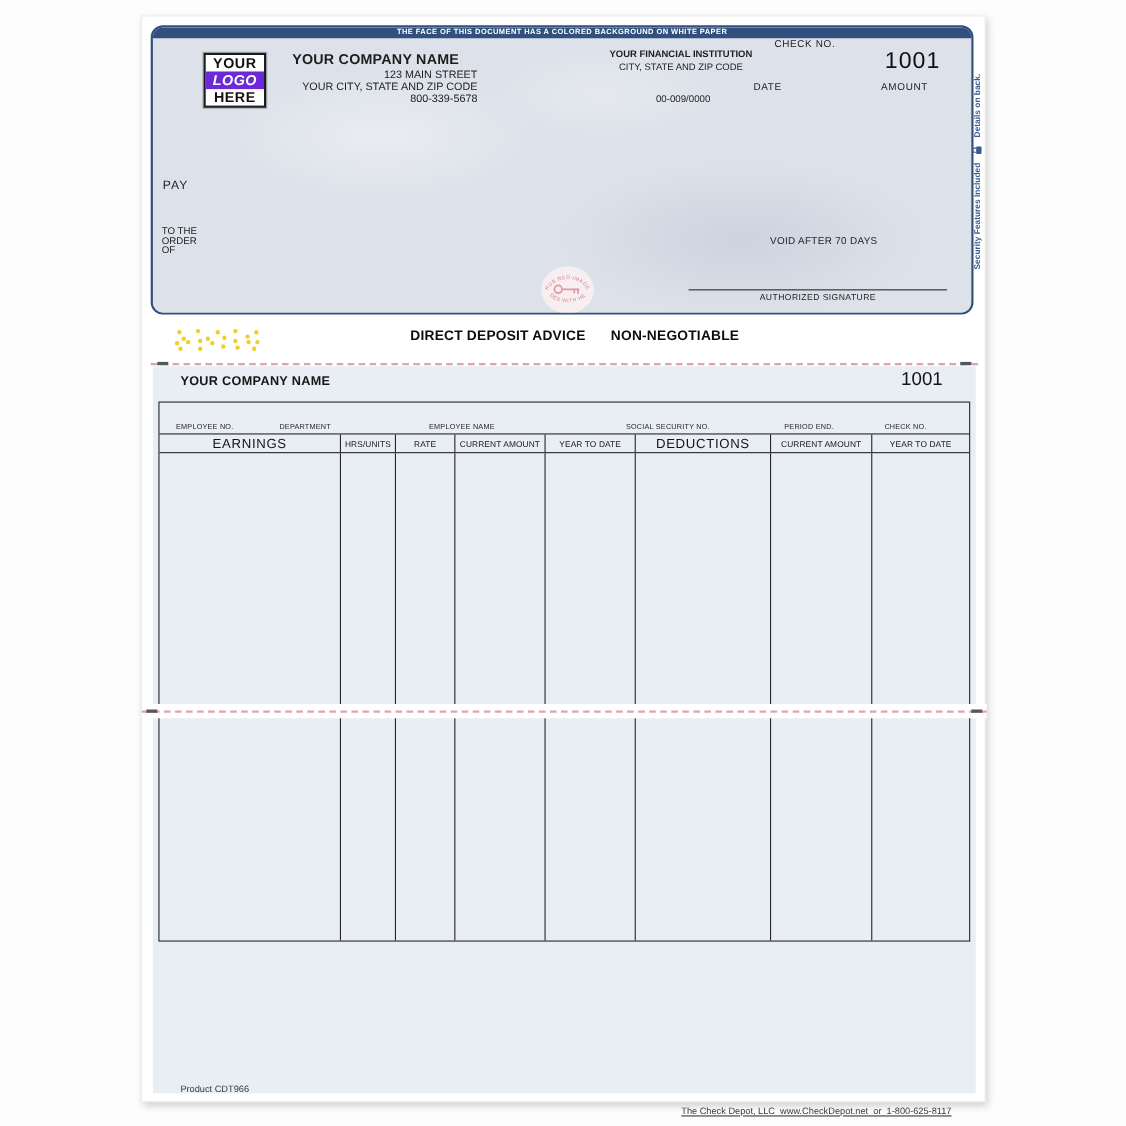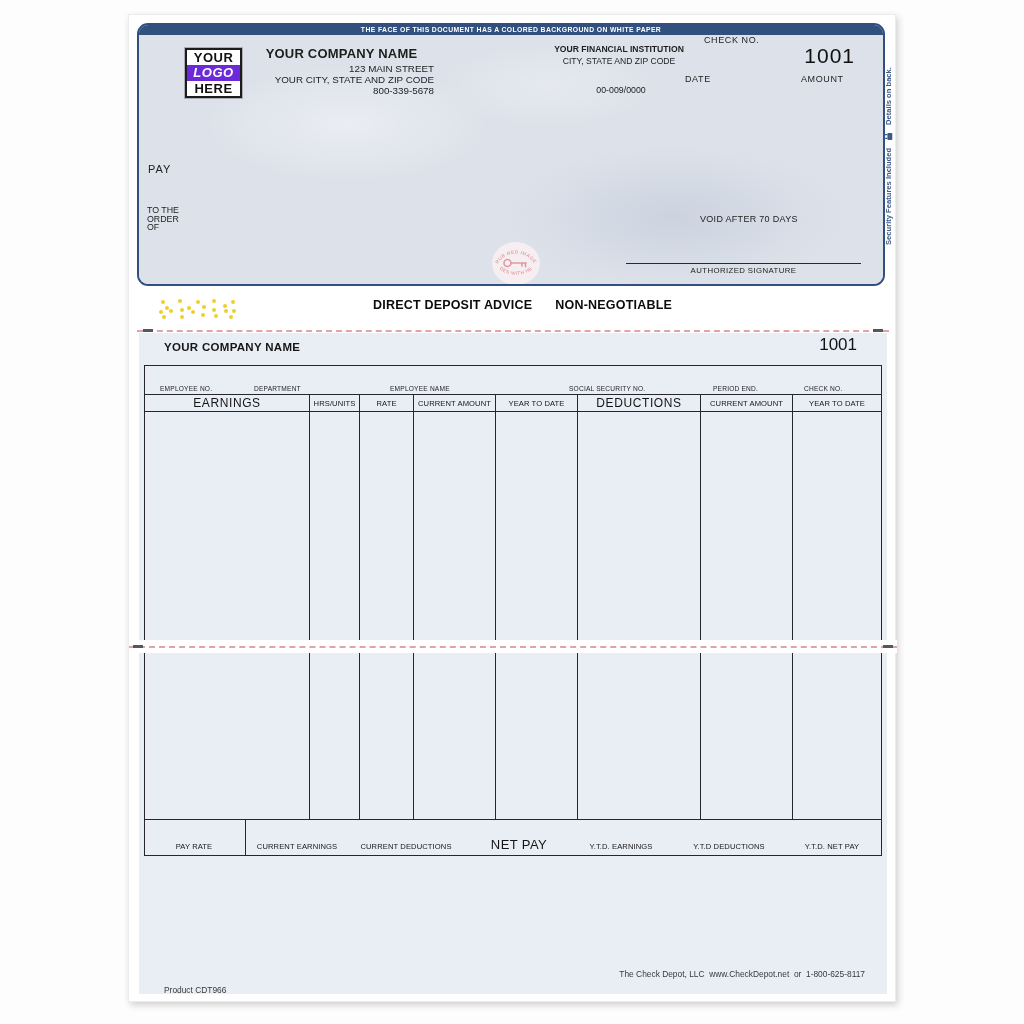--- a/index.html
+++ b/index.html
@@ -90,21 +90,21 @@
   .totals-div { position:absolute; left:100px; top:0; height:100%; border-left:1.6px solid #26262c; }
   .totals-row span { position:absolute; bottom:4px; transform:translateX(-50%); font-size:7.6px;
                      letter-spacing:0.1px; color:#161616; white-space:nowrap; }
   .totals-row .netpay { font-size:13px; letter-spacing:0.4px; bottom:3px; }
 
   .perf-band { position:absolute; left:0; top:625px; width:768px; height:13px; background:#ffffff;
                z-index:5; display:flex; align-items:center; }
   .perf-band .dash { width:100%; border-top:2px dashed #dfa3ac; }
 
   .footer-product { position:absolute; left:25px; top:652px; font-size:8.4px; color:#3a3a3a; }
-  .footer-vendor { position:absolute; right:22px; top:636px; font-size:8.4px; color:#3a3a3a; white-space:pre; }
+  .footer-vendor { position:absolute; right:22px; top:672px; font-size:8.4px; color:#3a3a3a; white-space:pre;text-decoration:underline; }
 </style>
 </head>
 <body>
 
 <div class="stage">
   <div class="page">
 
     <div class="check">
       <div class="check-banner">THE FACE OF THIS DOCUMENT HAS A COLORED BACKGROUND ON WHITE PAPER</div>
       <div class="check-body">
@@ -235,30 +235,20 @@
           <div class="cell c1"></div>
           <div class="cell c2"></div>
           <div class="cell c3"></div>
           <div class="cell c4"></div>
           <div class="cell c5"></div>
           <div class="cell c6"></div>
           <div class="cell c7"></div>
           <div class="cell c8"></div>
         </div>
 
-        <div class="totals-row">
-          <div class="totals-div"></div>
-          <span style="left:49px">PAY RATE</span>
-          <span style="left:152px">CURRENT EARNINGS</span>
-          <span style="left:261px">CURRENT DEDUCTIONS</span>
-          <span style="left:374px" class="netpay">NET PAY</span>
-          <span style="left:476px">Y.T.D. EARNINGS</span>
-          <span style="left:584px">Y.T.D DEDUCTIONS</span>
-          <span style="left:687px">Y.T.D. NET PAY</span>
-        </div>
       </div>
 
       <div class="footer-product">Product CDT966</div>
       <div class="footer-vendor">The Check Depot, LLC  www.CheckDepot.net  or  1-800-625-8117</div>
     </div>
 
     <div class="perf-band">
       <div class="dash"></div>
     </div>
     <div class="tick" style="left:4px;top:630px"></div>

